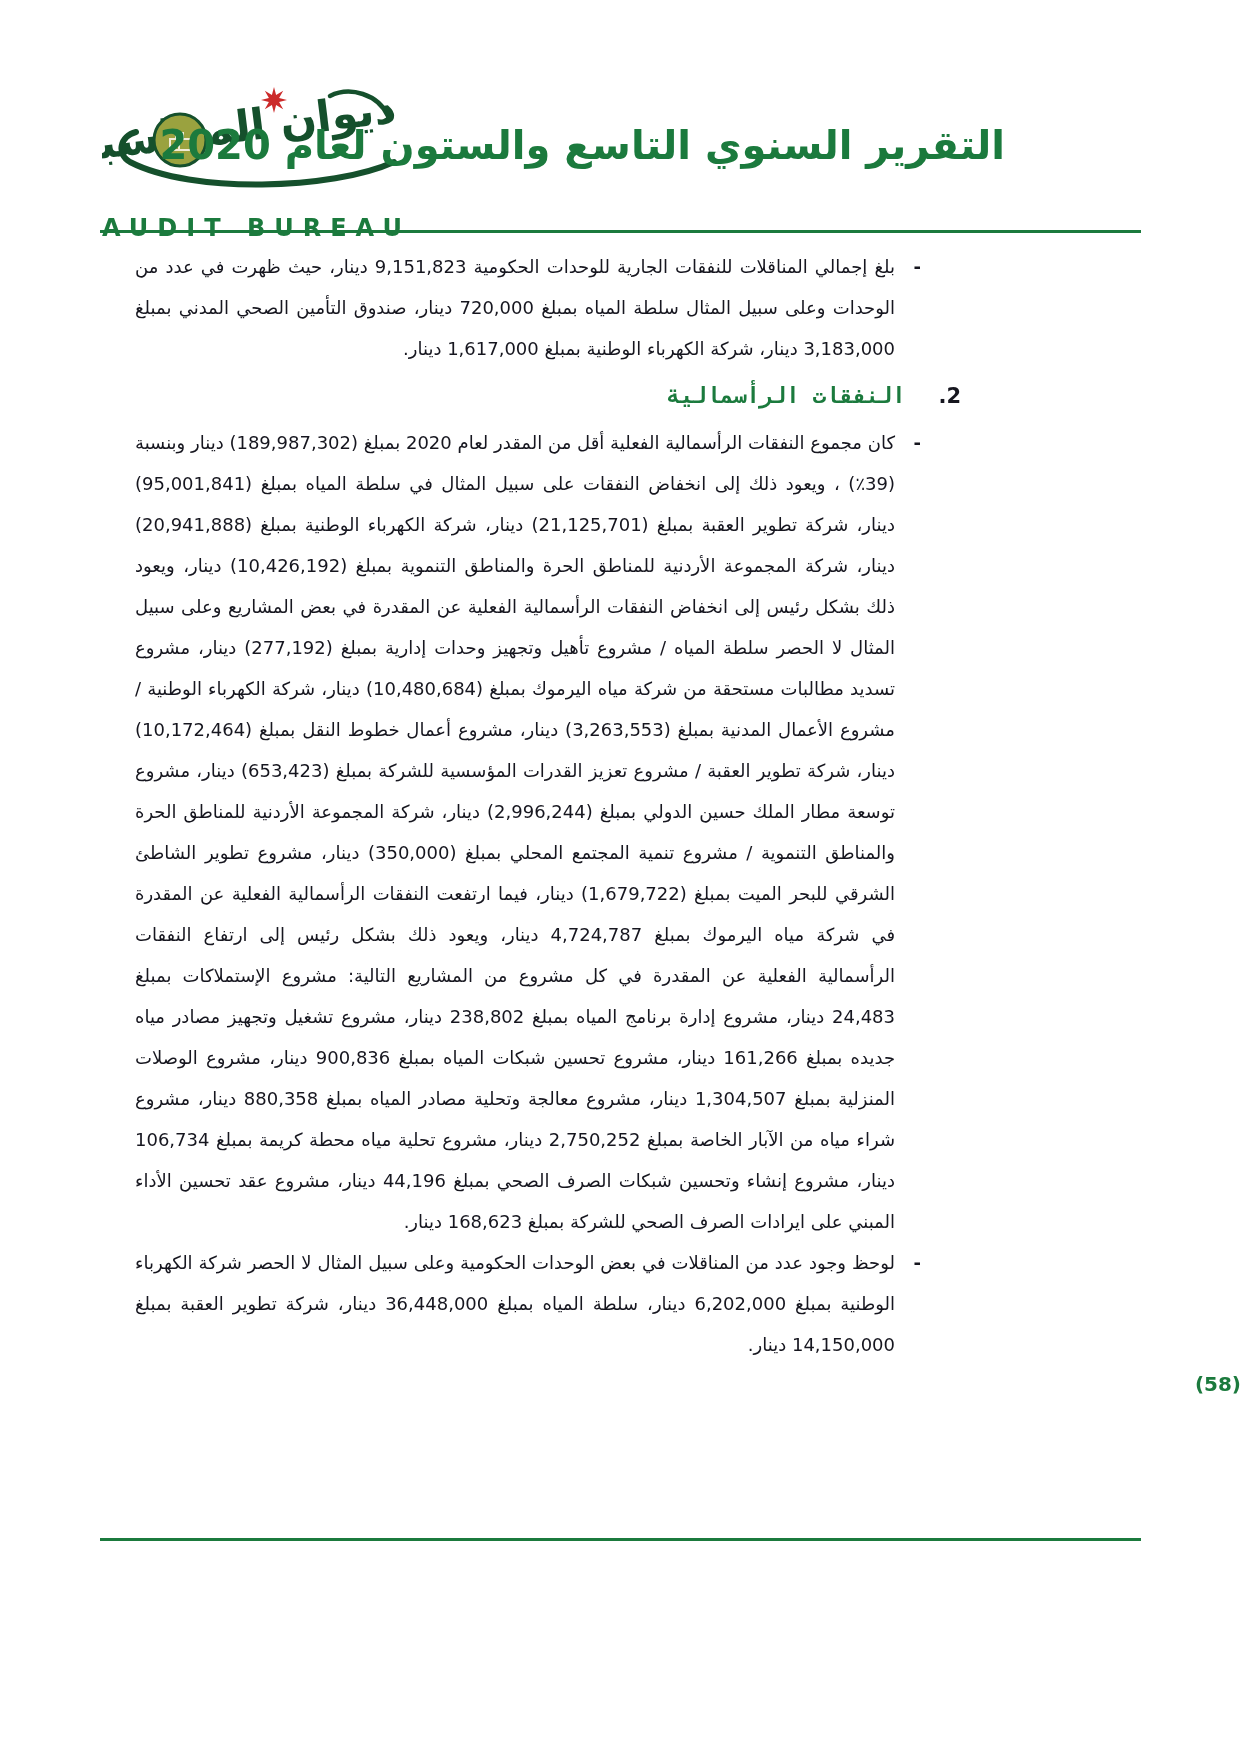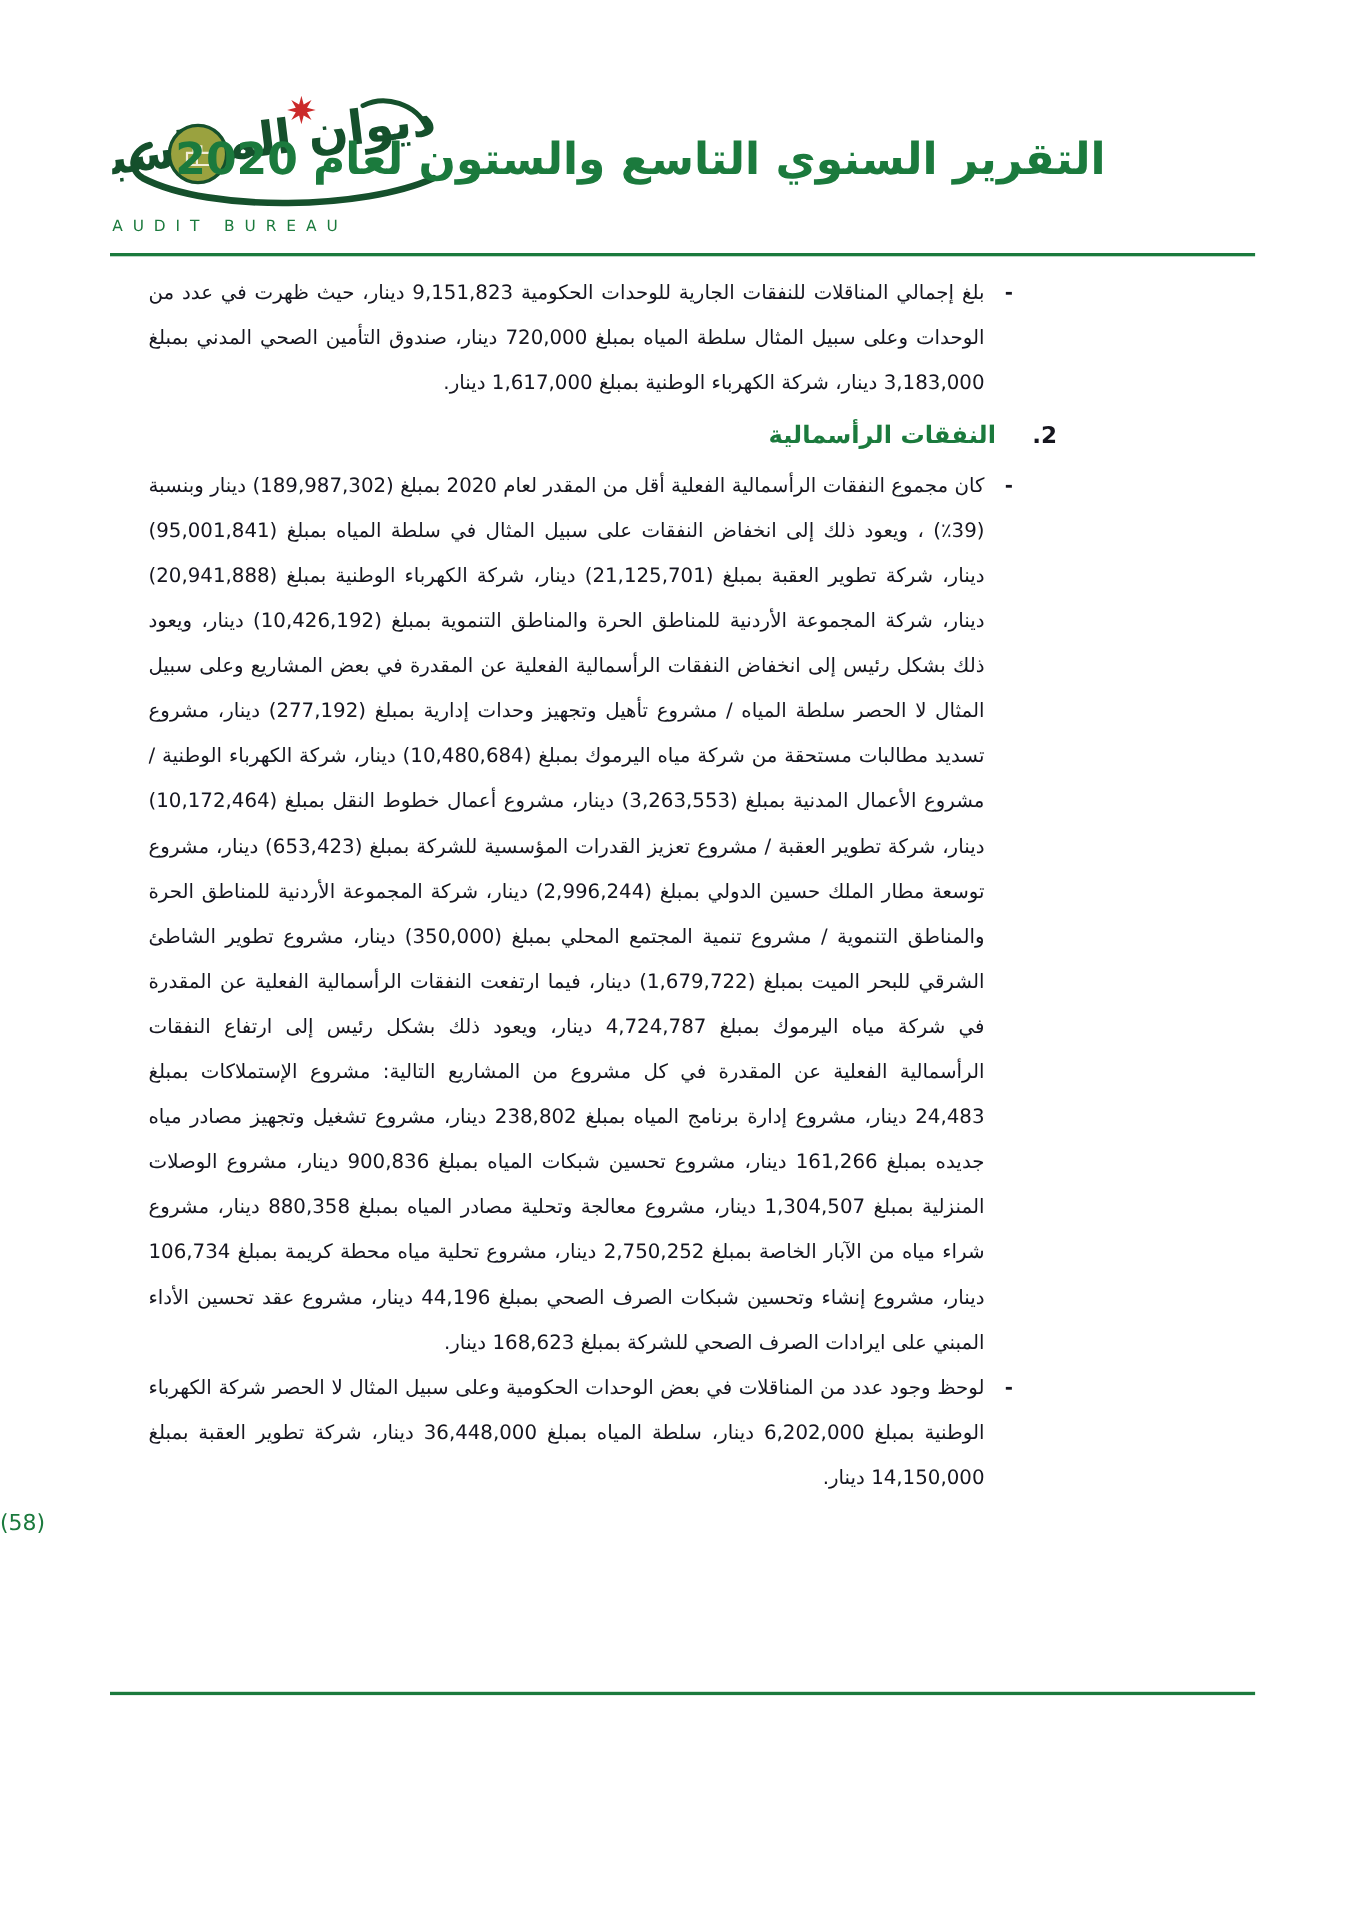--- a/index.html
+++ b/index.html
@@ -17,24 +17,24 @@
   
   .logo-block { position: absolute; top: 76px; left: 102px; width: 302px; }
   .logo-svg { display: block; width: 302px; height: 122px; }
   .swash { fill: none; stroke: var(--logo_green, #15502c); stroke-width: 6; stroke-linecap: round; }
   .swash.thin { stroke-width: 4.5; }
   .logo-ar { font-family: "DejaVu Sans", sans-serif; font-size: 43px; font-weight: bold; fill: var(--logo_green, #15502c); }
   .emblem-circle { fill: var(--olive, #9aa23f); stroke: var(--logo_green, #15502c); stroke-width: 3; }
   .emblem-building { fill: none; stroke: #f2ecd8; stroke-width: 2; }
   .star { fill: var(--red, #cc2a2a); }
   .wordmark {
-    margin-top: 0;
+    margin-top: 16px;
     color: var(--green, #1b7a3d);
-    font-weight: normal;
-    font-size: 14px;
+    font-weight: bold;
+    font-size: 24px;
     letter-spacing: 9px;
     white-space: nowrap;
   }
   .report-title {
     position: absolute;
     top: 122px;
     right: 236px;
     direction: rtl;
     color: var(--green, #1b7a3d);
     font-size: 40px;
@@ -57,33 +57,33 @@
     color: var(--text, #16161f);
     font-size: 18px;
     line-height: 41px;
     text-align: justify;
   }
   .bullet { position: relative; padding-right: 66px; }
   .bullet p { margin: 0; }
   .bullet .dash { position: absolute; right: 40px; top: 0; font-weight: bold; }
   .section-heading { display: flex; align-items: baseline; margin: 7px 0 4px 0; }
   .sec-num { font-weight: bold; font-size: 21px; color: var(--text, #16161f); }
-  .sec-title { margin-right: 33px; color: var(--green, #1b7a3d); font-weight: bold; font-size: 22px; }
+  .sec-title { margin-right: 33px; color: var(--green, #1b7a3d); font-weight: bold; font-size: 22px; font-family: Liberation Mono, monospace; }
 
   
   .page-number {
     position: absolute;
     top: 1372px;
     left: 0;
     width: 100%;
-    text-align: left;
+    text-align: right;
     direction: rtl;
     color: var(--green, #1b7a3d);
     font-size: 20px;
-    font-weight: normal;
+    font-weight: bold;
   }
 </style>
 </head>
 <body>
 
 <div class="page">
 
   <header>
     <div class="logo-block">
       <svg class="logo-svg" viewBox="0 0 302 122">

